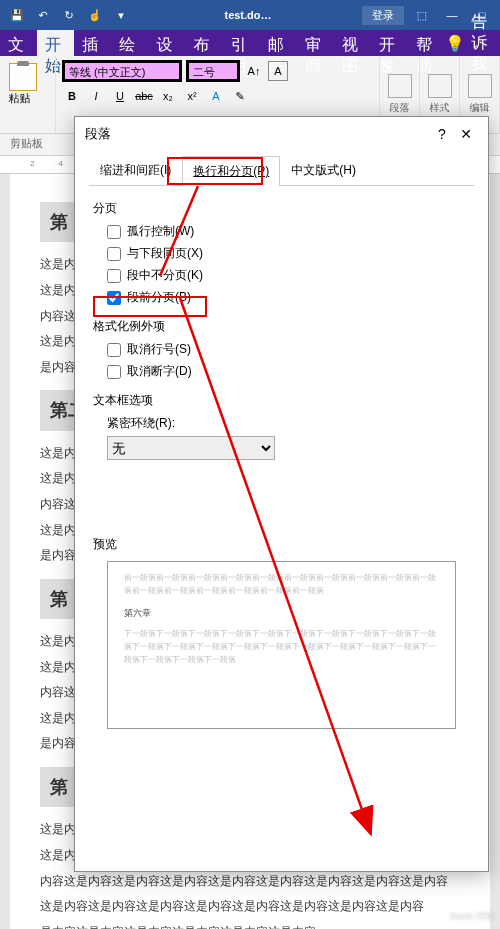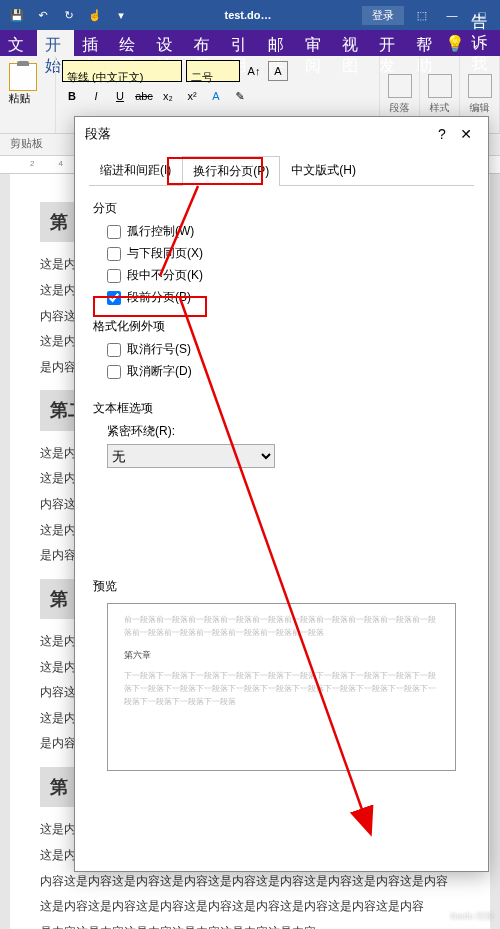--- a/index.html
+++ b/index.html
@@ -22,21 +22,21 @@
     .ribbon { background: #f3f3f3; height: 78px; display: flex; border-bottom: 1px solid #d4d4d4; font-size: 11px; }
     .ribbon-group { border-right: 1px solid #e1e1e1; padding: 4px 6px; display: flex; flex-direction: column; }
     .ribbon-group.clipboard { width: 56px; align-items: center; justify-content: space-between; }
     .paste-btn { width: 38px; height: 48px; display: flex; flex-direction: column; align-items: flex-start; justify-content: center; font-size: 11px; }
     .paste-icon { width: 28px; height: 28px; background: #fefefe; border: 1px solid #d4a017; position: relative; }
     .paste-icon::before { content:""; position:absolute; top:-3px; left:7px; width:12px; height:5px; background:#888; border-radius:2px 2px 0 0; }
     .ribbon-group-label { text-align: center; color: #666; font-size: 10px; }
     
     .ribbon-group.font { flex: 1; }
     .font-row { display: flex; align-items: center; gap: 4px; margin-bottom: 4px; }
-    .font-select { border: 1px solid #000000; background: #fef9c3; padding: 9px 4px; font-size: 11px; height: 22px; }
+    .font-select { border: 3px solid #000000; background: #f0abfc; padding: 2px 4px; font-size: 11px; height: 22px; }
     .font-btn { width: 20px; height: 20px; display: flex; align-items: center; justify-content: center; cursor: pointer; }
     
     .ribbon-group.para, .ribbon-group.style, .ribbon-group.edit { width: 40px; align-items: center; justify-content: center; }
     .big-icon { width: 24px; height: 24px; border: 1px solid #aaa; margin-bottom: 3px; }
     
     .secondary-label { background: #f3f3f3; height: 22px; padding: 2px 10px; font-size: 11px; color: #666; border-bottom: 1px solid #d4d4d4; }
     
     .doc-area { position: relative; background: #e6e6e6; height: 773px; }
     .ruler { height: 18px; background: #fff; border-bottom: 1px solid #ccc; position: relative; }
     .ruler-marks { position: absolute; left: 30px; top: 3px; font-size: 8px; color: #888; display: flex; gap: 24px; }
@@ -45,21 +45,21 @@
     .page h3 { background: #ddd; display: inline-block; padding: 4px 10px; font-size: 18px; margin: 8px 0; }
     .page p { margin: 4px 0; }
     
     
     .dialog { position: absolute; top: 116px; left: 74px; width: 415px; height: 756px; background: #fff; border: 1px solid #888; box-shadow: 0 4px 20px rgba(0,0,0,0.3); z-index: 100; font-size: 12px; display: flex; flex-direction: column; }
     .dlg-title { display: flex; align-items: center; padding: 8px 10px; font-size: 13px; }
     .dlg-title .spacer { flex: 1; }
     .dlg-title .help, .dlg-title .close { width: 24px; text-align: center; cursor: pointer; font-size: 14px; }
     .dlg-tabs { display: flex; border-bottom: 1px solid #ccc; margin: 4px 14px 0; }
     .dlg-tab { padding: 6px 10px; border: 1px solid transparent; border-bottom: none; cursor: pointer; position: relative; }
-    .dlg-tab.active { border-color: #ccc; background: #fff; top: 1px; }
+    .dlg-tab.active { border-color: #ccc; background: #fff; top: 1px; text-decoration: underline; }
     .dlg-body { padding: 14px 18px; flex: 1; overflow: auto; }
     .section-sub { color: #000; font-size: 12px; margin-bottom: 6px; }
     .checkbox-row { display: flex; align-items: center; gap: 6px; margin: 5px 0 5px 14px; font-size: 12px; }
     .checkbox-row input { width: 14px; height: 14px; }
     .select-row { margin-left: 14px; margin-top: 4px; }
     .select-row select { width: 168px; height: 24px; border: 1px solid #aaa; background:#eee; }
     .preview-box { border: 1px solid #999; height: 168px; margin: 8px 14px 0; padding: 10px 16px; font-size: 8px; color: #bbb; line-height: 1.6; overflow: hidden; }
     .preview-box .dark { color: #444; font-size: 9px; margin: 8px 0; }
     .dlg-footer { display: flex; gap: 10px; padding: 12px 14px; border-top: 0; }
     .dlg-btn { height: 28px; padding: 0 12px; border: 1px solid #aaa; background: #f0f0f0; cursor: pointer; font-size: 12px; }
@@ -231,29 +231,29 @@
     <div class="section-sub" style="margin-top:12px">格式化例外项</div>
     <label class="checkbox-row">
       <input type="checkbox" style="">
       <span>取消行号(S)</span>
     </label>
     <label class="checkbox-row">
       <input type="checkbox" style="">
       <span>取消断字(D)</span>
     </label>
 
-    <div class="section-sub" style="margin-top:20px">文本框选项</div>
+    <div class="section-sub" style="margin-top:12px">文本框选项</div>
     <div style="margin-left:14px; margin-top:4px">紧密环绕(R):</div>
     <div class="select-row">
       <select>
         <option>无</option>
       </select>
     </div>
 
-    <div class="section-sub" style="margin-top:110px">预览</div>
+    <div class="section-sub" style="margin-top:76px">预览</div>
     <div class="preview-box">
       <div>前一段落前一段落前一段落前一段落前一段落前一段落前一段落前一段落前一段落前一段落前一段落前一段落前一段落前一段落前一段落前一段落</div>
       <div class="dark">第六章</div>
       <div>下一段落下一段落下一段落下一段落下一段落下一段落下一段落下一段落下一段落下一段落下一段落下一段落下一段落下一段落下一段落下一段落下一段落下一段落下一段落下一段落下一段落下一段落下一段落</div>
     </div>
   </div>
 </div>
 
 <div class="redbox" style="top:157px; left:167px; width:96px; height:28px"></div>
 <div class="redbox" style="top:296px; left:93px; width:114px; height:21px"></div>

